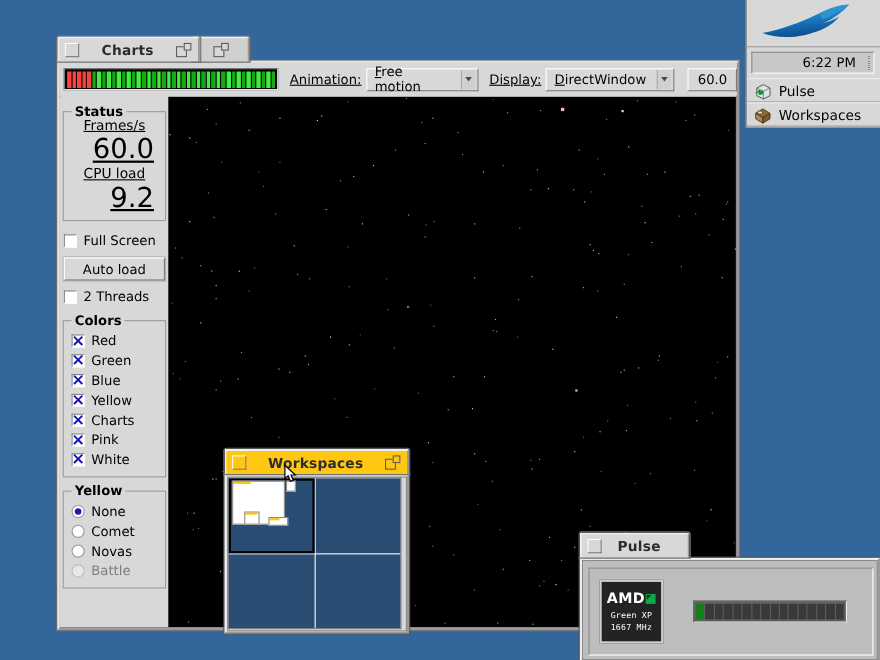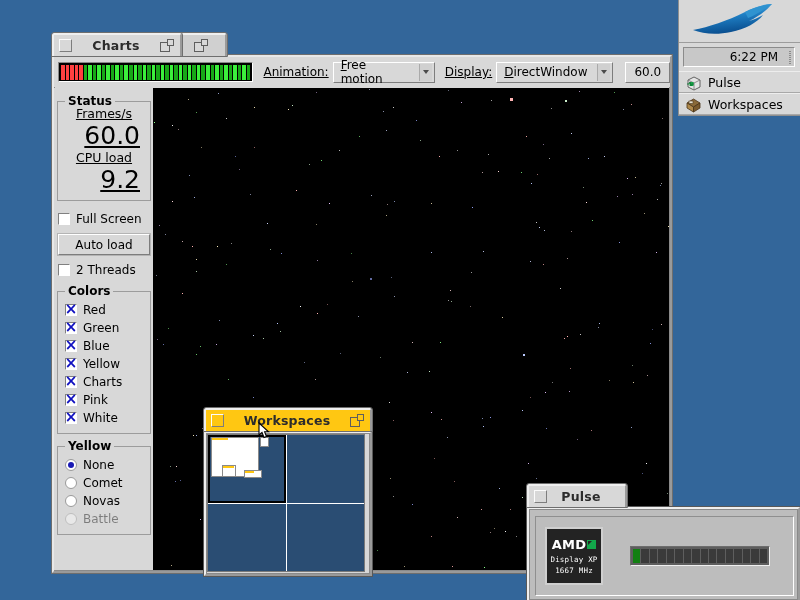--- a/index.html
+++ b/index.html
@@ -692,21 +692,21 @@
       <div style="width:10px;"></div>
     </div>
   </div>
   <div class="win-frame"></div>
   <div id="pulse-body">
     <div id="cpu-chip">
       <div class="amd">
           <span>AMD</span>
           <span class="arrowlogo"></span>
         </div>
-      <div class="l2">Display XP</div>
+      <div class="l2">Green XP</div>
       <div class="l3">1667 MHz</div>
     </div>
     <div id="cpu-bar">
         <span style="background: rgb(18, 128, 18);"></span>
         <span></span>
         <span></span>
         <span></span>
         <span></span>
         <span></span>
         <span></span>

